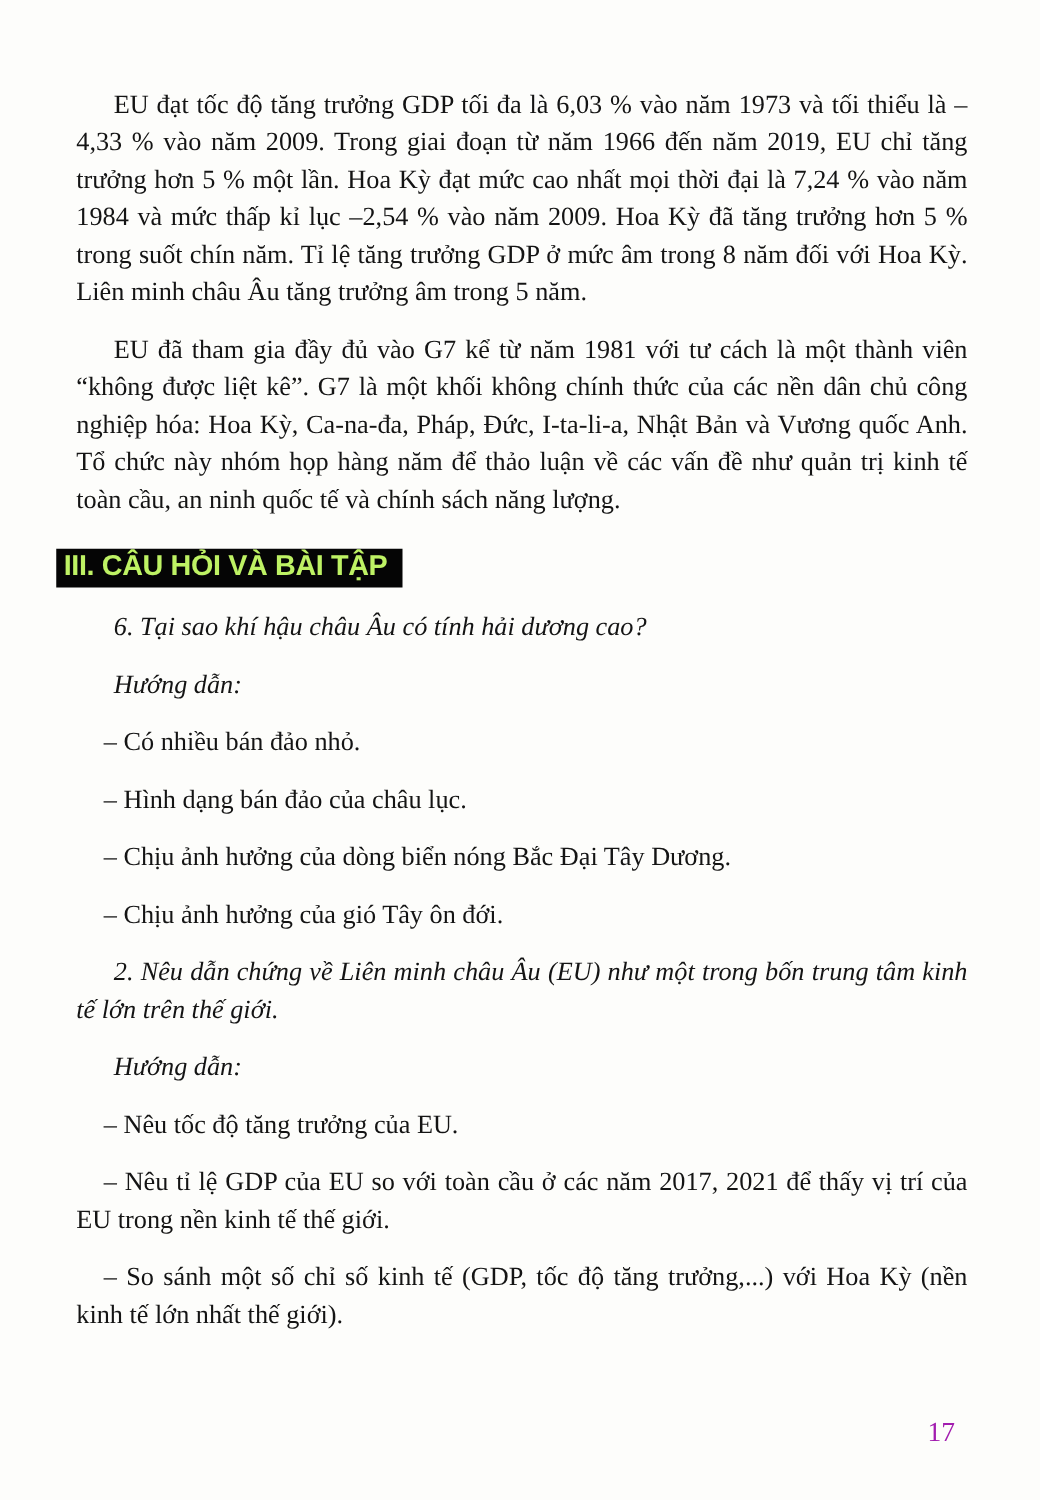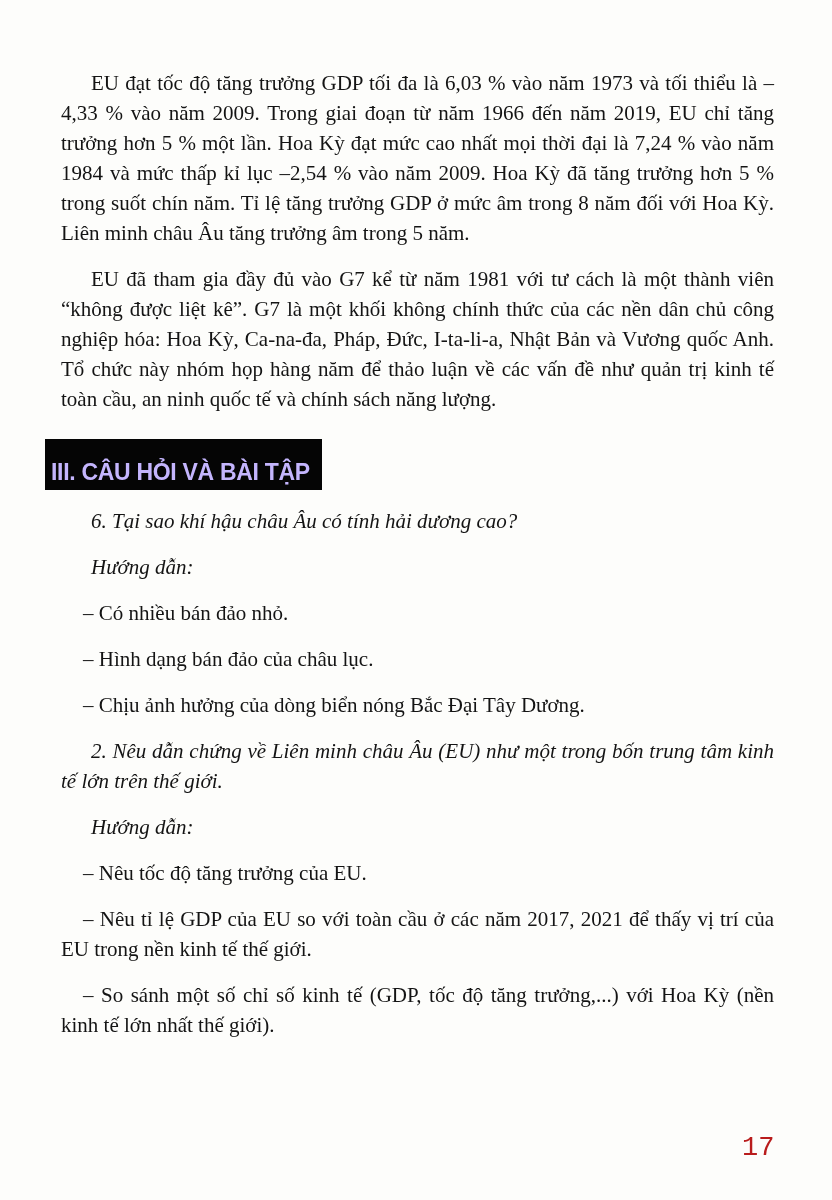--- a/index.html
+++ b/index.html
@@ -25,45 +25,45 @@
   .para {
     font-size: 21px;
     line-height: 30px;
     text-align: justify;
     text-indent: 30px;
     margin: 16px;
   }
   .section-header {
     display: inline-block;
     background: #050505;
-    color: #c4b5fd;
+    color: #bef264;
     font-family: "Liberation Sans", sans-serif;
     font-weight: bold;
     font-size: 23px;
     line-height: 1;
     letter-spacing: -0.3px;
-    padding: 22px 12px 6px 6px;
+    padding: 2px 12px 6px 6px;
     margin: 9px 0 12px 0;
   }
   .qline {
     font-style: italic;
   }
   .item {
     margin-top: 4px;
   }
   .bullet {
     text-indent: 22px;
   }
   .page-number {
     position: absolute;
     left: 742px;
     top: 1133px;
-    font-family: Liberation Mono, monospace;
-    font-size: 27px;
-    color: #b91c1c;
+    font-family: Liberation Serif, serif;
+    font-size: 22px;
+    color: #a21caf;
   }
 </style>
 </head>
 <body>
 
 <div class="page">
   <div class="content">
 
     <p class="para">EU đạt tốc độ tăng trưởng GDP tối đa là 6,03 % vào năm 1973 và tối thiểu là –4,33 % vào năm 2009. Trong giai đoạn từ năm 1966 đến năm 2019, EU chỉ tăng trưởng hơn 5 % một lần. Hoa Kỳ đạt mức cao nhất mọi thời đại là 7,24 % vào năm 1984 và mức thấp kỉ lục –2,54 % vào năm 2009. Hoa Kỳ đã tăng trưởng hơn 5 % trong suốt chín năm. Tỉ lệ tăng trưởng GDP ở mức âm trong 8 năm đối với Hoa Kỳ. Liên minh châu Âu tăng trưởng âm trong 5 năm.</p>
 
@@ -72,20 +72,21 @@
     <div>
       <span class="section-header">III. CÂU HỎI VÀ BÀI TẬP</span>
     </div>
 
     <div>
       <p class="para qline item">6. Tại sao khí hậu châu Âu có tính hải dương cao?</p>
       <p class="para qline item">Hướng dẫn:</p>
       <p class="para bullet item">– Có nhiều bán đảo nhỏ.</p>
       <p class="para bullet item">– Hình dạng bán đảo của châu lục.</p>
       <p class="para bullet item">– Chịu ảnh hưởng của dòng biển nóng Bắc Đại Tây Dương.</p>
+      <p class="para bullet item">– Chịu ảnh hưởng của gió Tây ôn đới.</p>
     </div>
 
     <div>
       <p class="para qline item">2. Nêu dẫn chứng về Liên minh châu Âu (EU) như một trong bốn trung tâm kinh tế lớn trên thế giới.</p>
       <p class="para qline item">Hướng dẫn:</p>
       <p class="para bullet item">– Nêu tốc độ tăng trưởng của EU.</p>
       <p class="para bullet item">– Nêu tỉ lệ GDP của EU so với toàn cầu ở các năm 2017, 2021 để thấy vị trí của EU trong nền kinh tế thế giới.</p>
       <p class="para bullet item">– So sánh một số chỉ số kinh tế (GDP, tốc độ tăng trưởng,...) với Hoa Kỳ (nền kinh tế lớn nhất thế giới).</p>
     </div>
 

